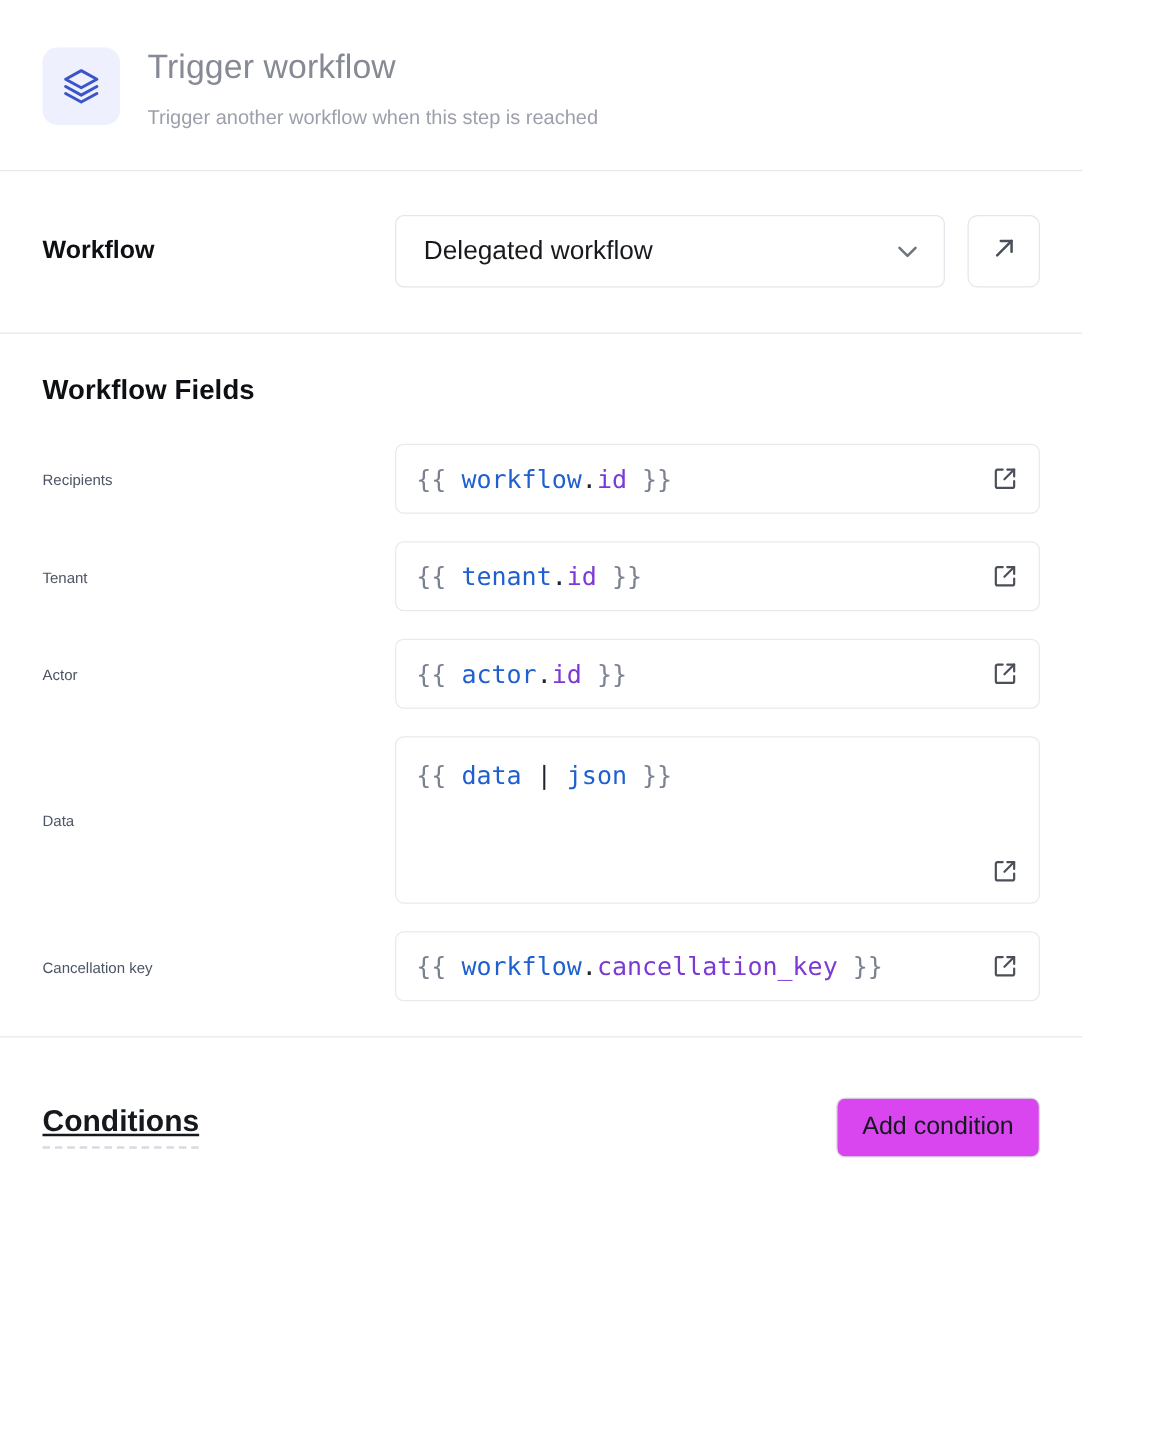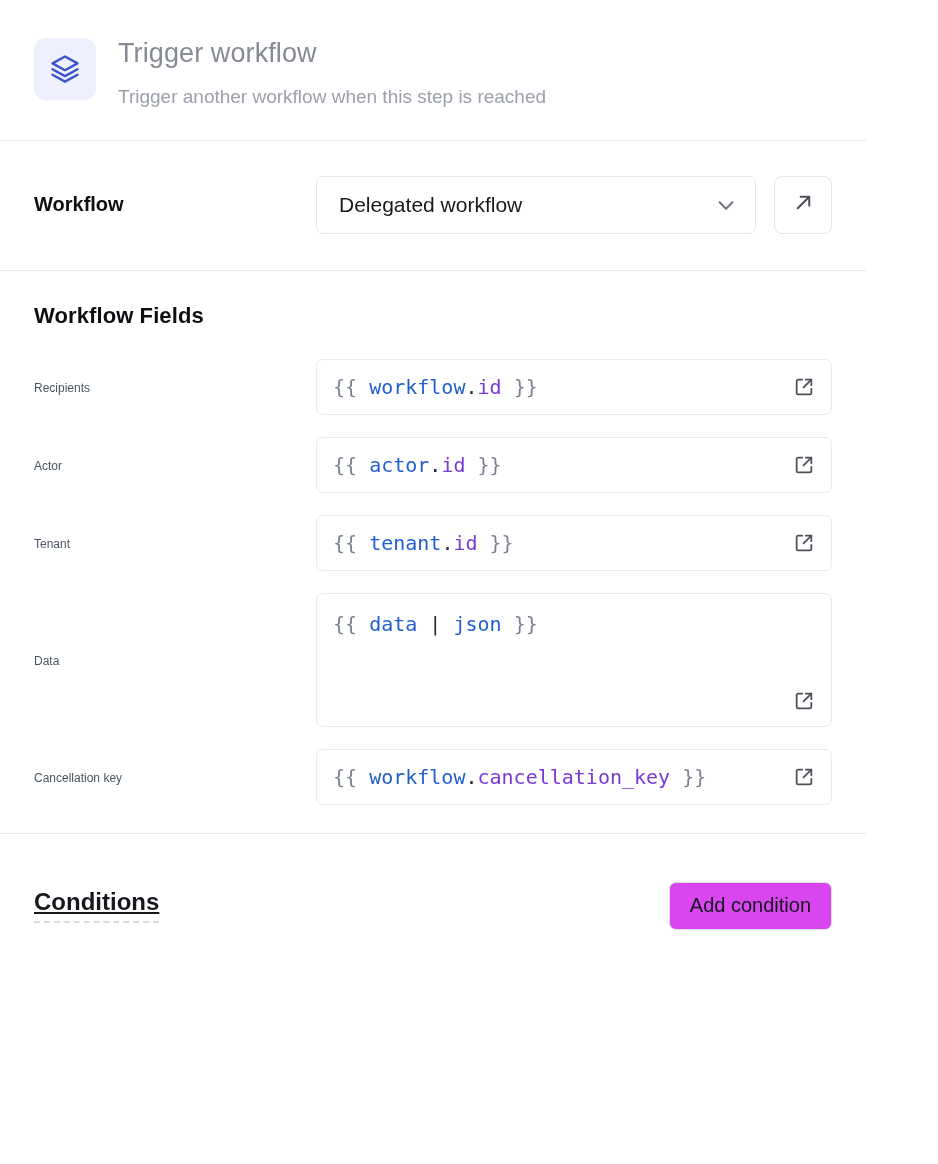--- a/index.html
+++ b/index.html
@@ -43,21 +43,21 @@
   .header-text { padding-top: 2px; }
   .header-title {
     font-size: 27px;
     font-weight: 400;
     color: #868a94;
     line-height: 1.3;
     letter-spacing: 0.1px;
   }
   .header-sub {
     margin-top: 13px;
-    font-size: 19px;
+    font-size: 16px;
     font-weight: 400;
     color: #9ca0aa;
     line-height: 1.35;
   }
 
   .divider {
     height: 1px;
     width: 100%;
     background: #e7e8ed;
     flex: 0 0 auto;
@@ -285,36 +285,36 @@
             <span class="ext-link">
               <svg width="22" height="22" viewBox="0 0 24 24" fill="none" stroke="#4a4f59" stroke-width="1.9" stroke-linecap="round" stroke-linejoin="round">
                 <path d="M10 4H5.5A1.5 1.5 0 0 0 4 5.5v13A1.5 1.5 0 0 0 5.5 20h13a1.5 1.5 0 0 0 1.5-1.5V14"></path>
                 <line x1="11.5" y1="12.5" x2="20" y2="4"></line>
                 <polyline points="14 4 20 4 20 10"></polyline>
               </svg>
             </span>
           </div>
         </div>
         <div class="field-row">
+          <div class="field-label">Tenant</div>
+          <div class="input-wrap">
+            <span class="code"><span class="br">{{ </span><span class="obj">tenant</span><span class="punct">.</span><span class="prop">id</span><span class="br"> }}</span></span>
+            <span class="ext-link">
+              <svg width="22" height="22" viewBox="0 0 24 24" fill="none" stroke="#4a4f59" stroke-width="1.9" stroke-linecap="round" stroke-linejoin="round">
+                <path d="M10 4H5.5A1.5 1.5 0 0 0 4 5.5v13A1.5 1.5 0 0 0 5.5 20h13a1.5 1.5 0 0 0 1.5-1.5V14"></path>
+                <line x1="11.5" y1="12.5" x2="20" y2="4"></line>
+                <polyline points="14 4 20 4 20 10"></polyline>
+              </svg>
+            </span>
+          </div>
+        </div>
+        <div class="field-row">
           <div class="field-label">Actor</div>
           <div class="input-wrap">
             <span class="code"><span class="br">{{ </span><span class="obj">actor</span><span class="punct">.</span><span class="prop">id</span><span class="br"> }}</span></span>
-            <span class="ext-link">
-              <svg width="22" height="22" viewBox="0 0 24 24" fill="none" stroke="#4a4f59" stroke-width="1.9" stroke-linecap="round" stroke-linejoin="round">
-                <path d="M10 4H5.5A1.5 1.5 0 0 0 4 5.5v13A1.5 1.5 0 0 0 5.5 20h13a1.5 1.5 0 0 0 1.5-1.5V14"></path>
-                <line x1="11.5" y1="12.5" x2="20" y2="4"></line>
-                <polyline points="14 4 20 4 20 10"></polyline>
-              </svg>
-            </span>
-          </div>
-        </div>
-        <div class="field-row">
-          <div class="field-label">Tenant</div>
-          <div class="input-wrap">
-            <span class="code"><span class="br">{{ </span><span class="obj">tenant</span><span class="punct">.</span><span class="prop">id</span><span class="br"> }}</span></span>
             <span class="ext-link">
               <svg width="22" height="22" viewBox="0 0 24 24" fill="none" stroke="#4a4f59" stroke-width="1.9" stroke-linecap="round" stroke-linejoin="round">
                 <path d="M10 4H5.5A1.5 1.5 0 0 0 4 5.5v13A1.5 1.5 0 0 0 5.5 20h13a1.5 1.5 0 0 0 1.5-1.5V14"></path>
                 <line x1="11.5" y1="12.5" x2="20" y2="4"></line>
                 <polyline points="14 4 20 4 20 10"></polyline>
               </svg>
             </span>
           </div>
         </div>
         <div class="field-row tall">

